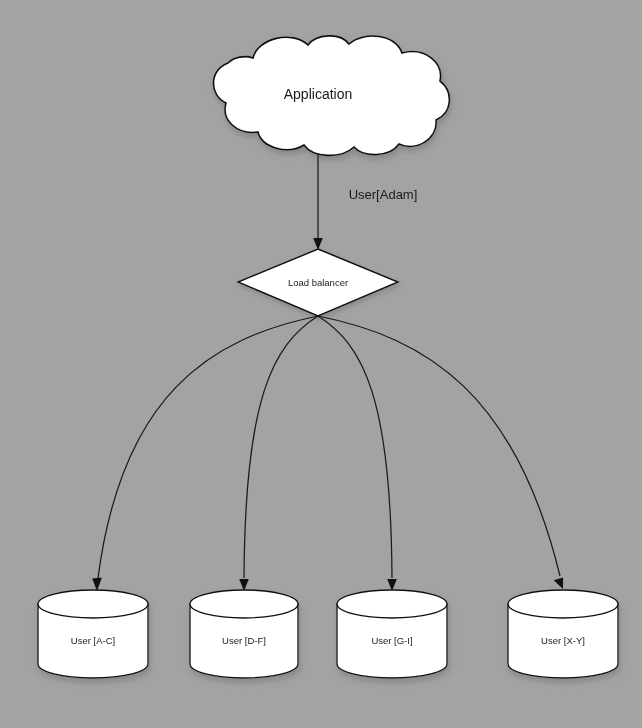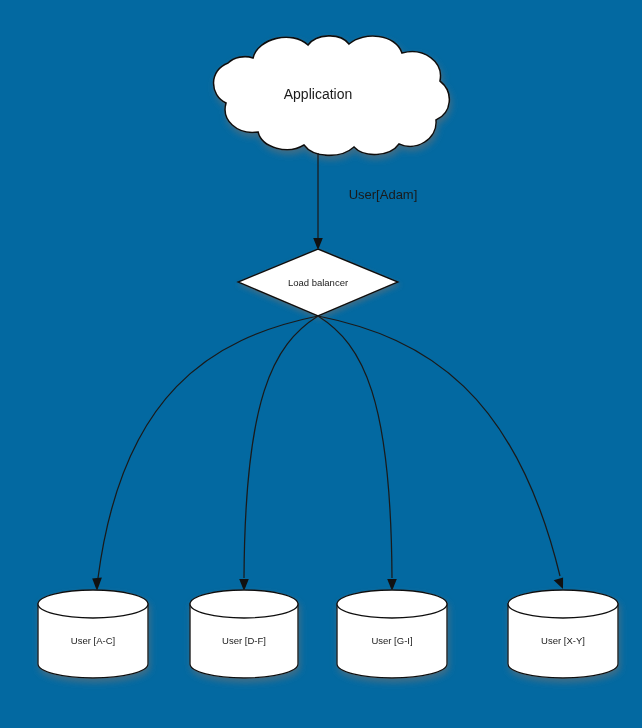--- a/index.html
+++ b/index.html
@@ -10,21 +10,21 @@
   body {
     width: 642px;
     height: 728px;
     font-family: "Liberation Sans", sans-serif;
     overflow: hidden;
   }
   #diagram-canvas {
     position: relative;
     width: 642px;
     height: 728px;
-    background: #0369a1;
+    background: #a3a3a3;
     text-align: center;
   }
   svg#diagram-svg {
     position: absolute;
     top: 0;
     left: 0;
     width: 642px;
     height: 728px;
     display: block;
   }

